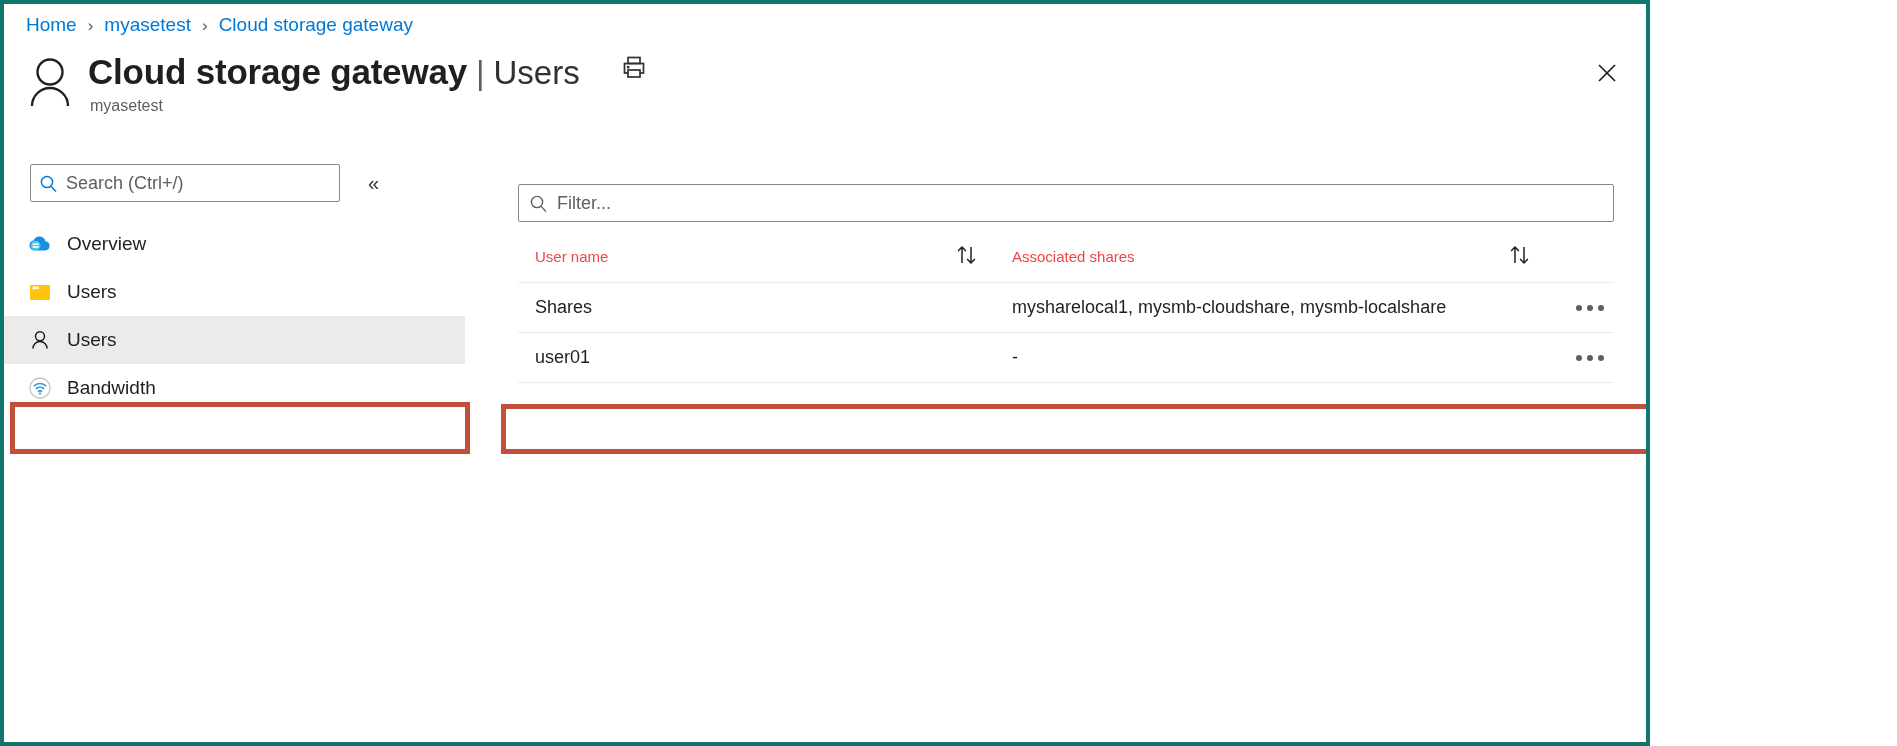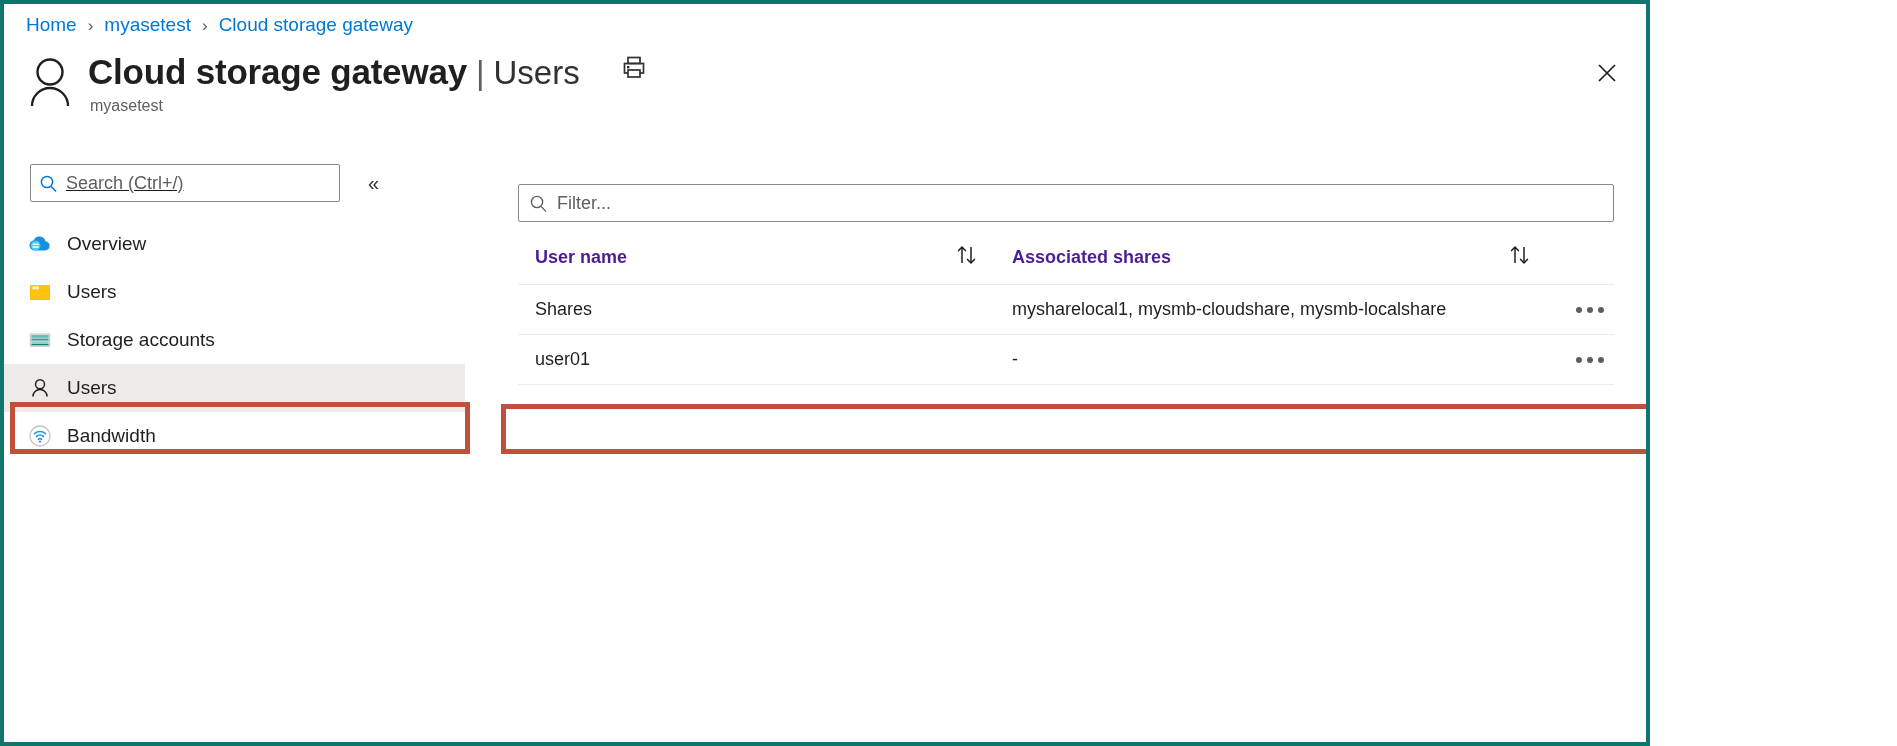--- a/index.html
+++ b/index.html
@@ -116,21 +116,20 @@
     align-items: center;
     padding-left: 26px;
   }
   .search-box {
     width: 310px; height: 38px;
     border: 1px solid #8a8886;
     border-radius: 2px;
     display: flex; align-items: center;
     padding: 0 8px;
     background: #fff;
-    text-decoration: underline;
   }
   .search-box .mag { flex: 0 0 auto; margin-right: 8px; display:flex; }
   .search-placeholder {
     font-size: 18px;
     color: #605e5c;
     white-space: nowrap;
   }
   .collapse-btn {
     margin-left: 22px;
     font-size: 20px;
@@ -220,23 +219,23 @@
   table.grid {
     margin-top: 8px;
     margin-left: 11px;
     margin-right: 14px;
     width: calc(100% - 25px);
     border-collapse: collapse;
     table-layout: fixed;
   }
   table.grid th {
     text-align: left;
-    font-size: 18px;
-    font-weight: 700;
-    color: #4c1d95;
+    font-size: 15px;
+    font-weight: 400;
+    color: #ef4444;
     padding: 14px 0 13px 17px;
     border-bottom: 1px solid #edebe9;
     vertical-align: middle;
   }
   table.grid td {
     font-size: 18px;
     color: #201f1e;
     padding: 14px 0 14px 17px;
     border-bottom: 1px solid #edebe9;
     vertical-align: middle;
@@ -347,32 +346,20 @@
       <div class="navitem">
         <span class="nav-ico">
           <svg width="26" height="26" viewBox="0 0 26 26">
             <rect x="3" y="6" width="20" height="15" rx="0.6" fill="#ffc20e"></rect>
             <rect x="5.4" y="7.6" width="6.6" height="2.6" rx="0.5" fill="#fff6d6"></rect>
           </svg>
         </span>
         <span class="nav-label">Users</span>
       </div>
 
-      <div class="navitem">
-        <span class="nav-ico">
-          <svg width="26" height="26" viewBox="0 0 26 26">
-            <rect x="3.2" y="7" width="19.6" height="12.2" fill="#e8e8e8" stroke="#b9b9b9" stroke-width="0.8"></rect>
-            <rect x="4.4" y="8.1" width="17.2" height="2.6" fill="#4cc2b2"></rect>
-            <rect x="4.4" y="11.6" width="17.2" height="1.9" fill="#2e9c8e"></rect>
-            <rect x="4.4" y="14.3" width="17.2" height="1.6" fill="#7fd8cc"></rect>
-            <rect x="4.4" y="16.7" width="17.2" height="1.6" fill="#1f7a70"></rect>
-          </svg>
-        </span>
-        <span class="nav-label">Storage accounts</span>
-      </div>
 
       <div class="navitem selected">
         <span class="nav-ico">
           <svg width="26" height="26" viewBox="0 0 26 26">
             <circle cx="13" cy="9.2" r="4.5" fill="none" stroke="#201f1e" stroke-width="1.5"></circle>
             <path d="M6 21.5a7 7 0 0 1 14 0" fill="none" stroke="#201f1e" stroke-width="1.5"></path>
           </svg>
         </span>
         <span class="nav-label">Users</span>
       </div>

